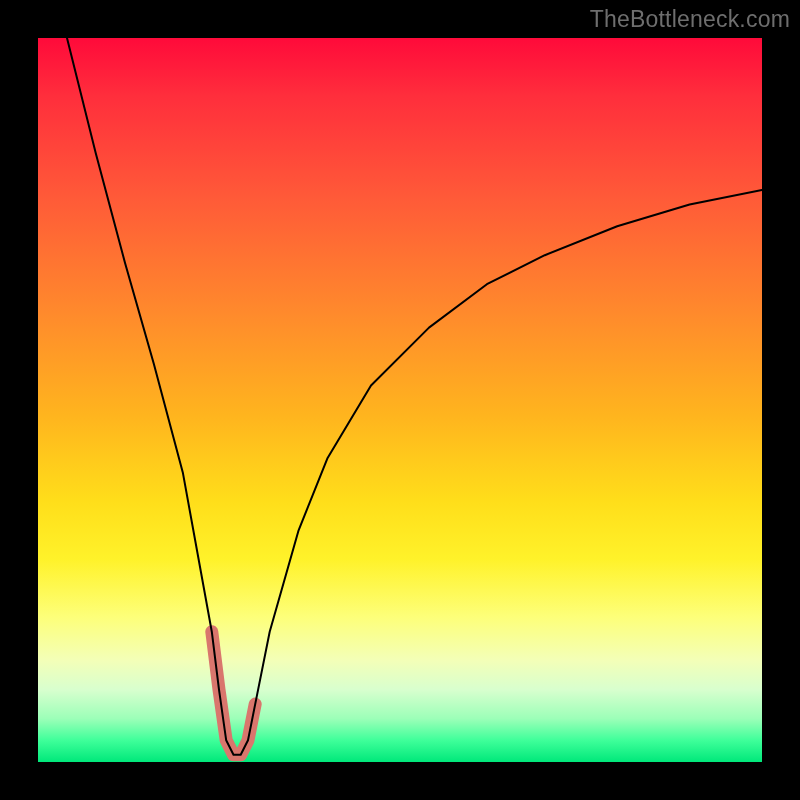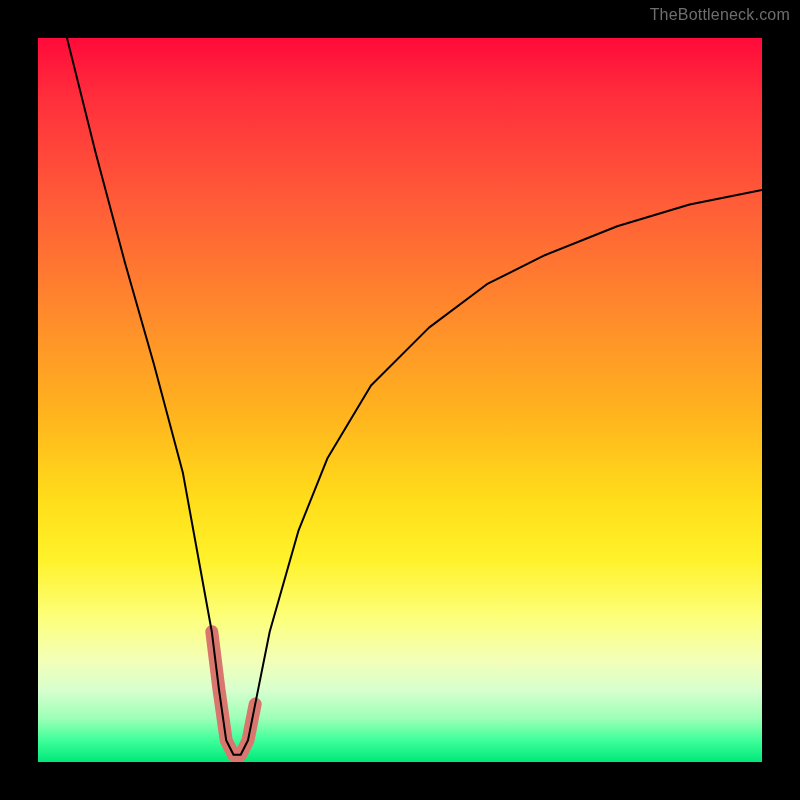--- a/index.html
+++ b/index.html
@@ -41,21 +41,21 @@
       #9cffb8 94%,
       #3fff9a 97%,
       #00e87a 100%
     );
   }
   .watermark {
     position: absolute;
     top: 6px;
     right: 10px;
     color: #6e6e6e;
-    font-size: 16px;
+    font-size: 23px;
     font-weight: 500;
     letter-spacing: 0.2px;
     user-select: none;
   }
   svg.curve {
     position: absolute;
     left: 0;
     top: 0;
   }
 </style>

